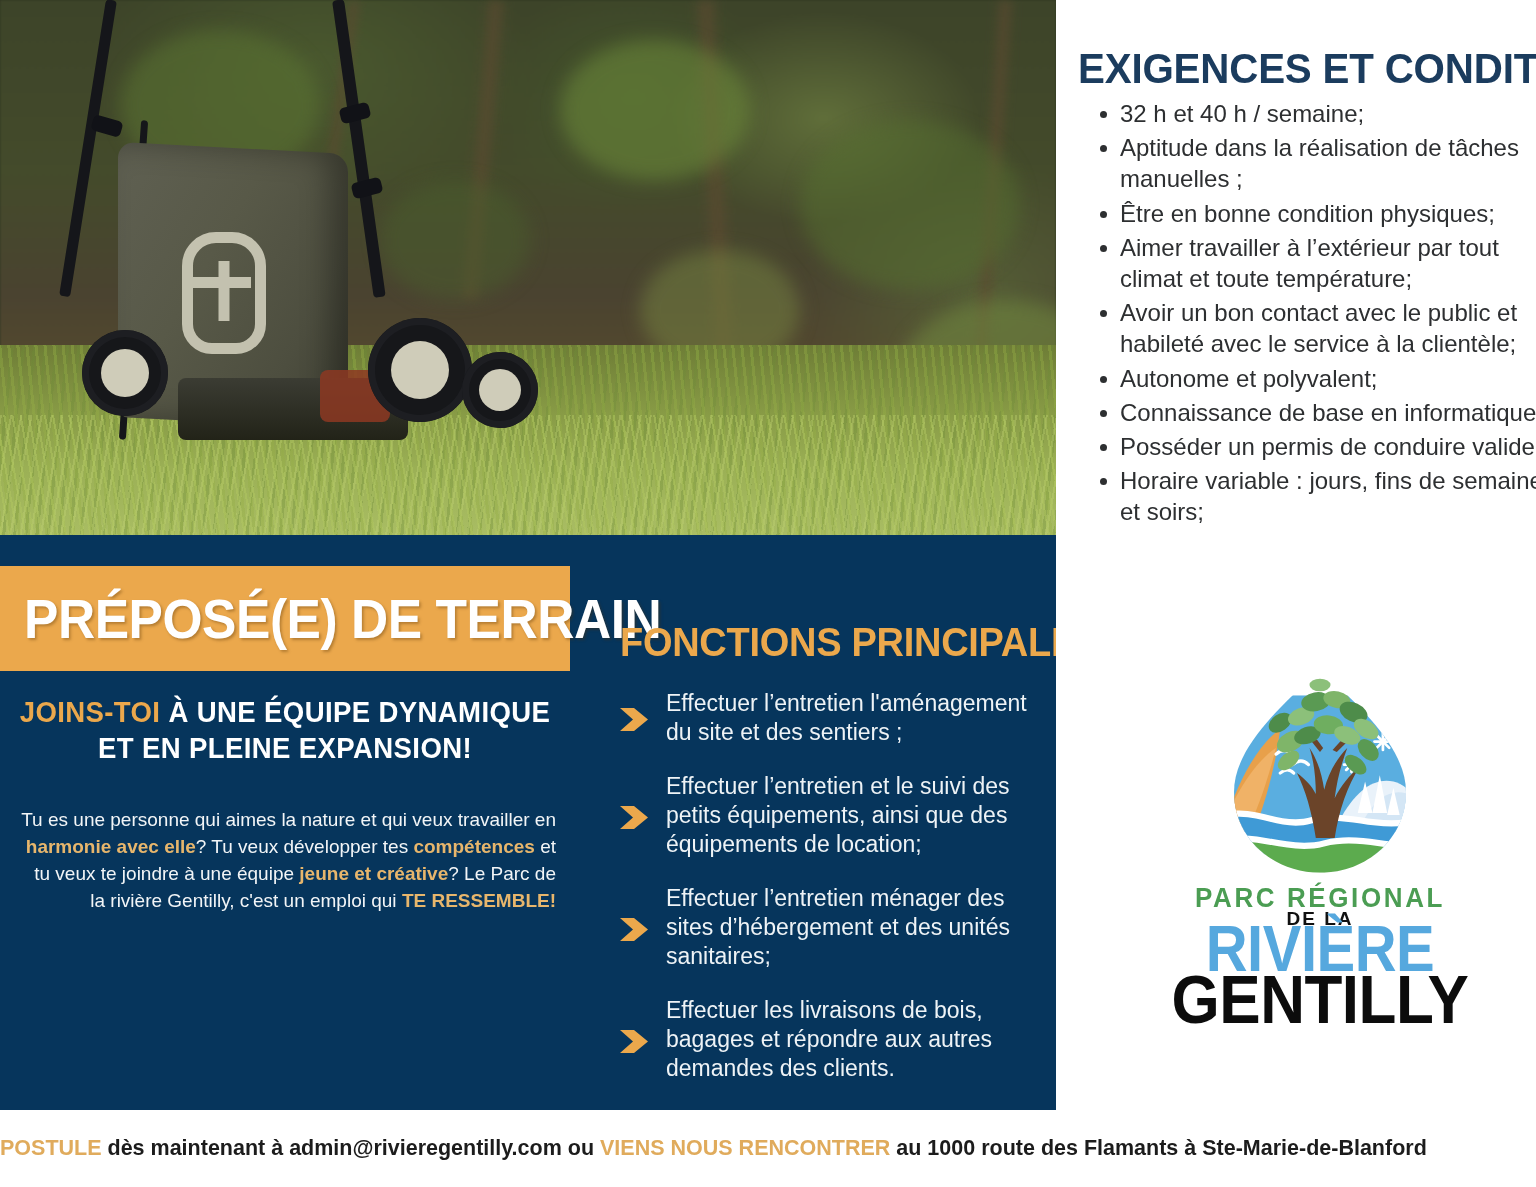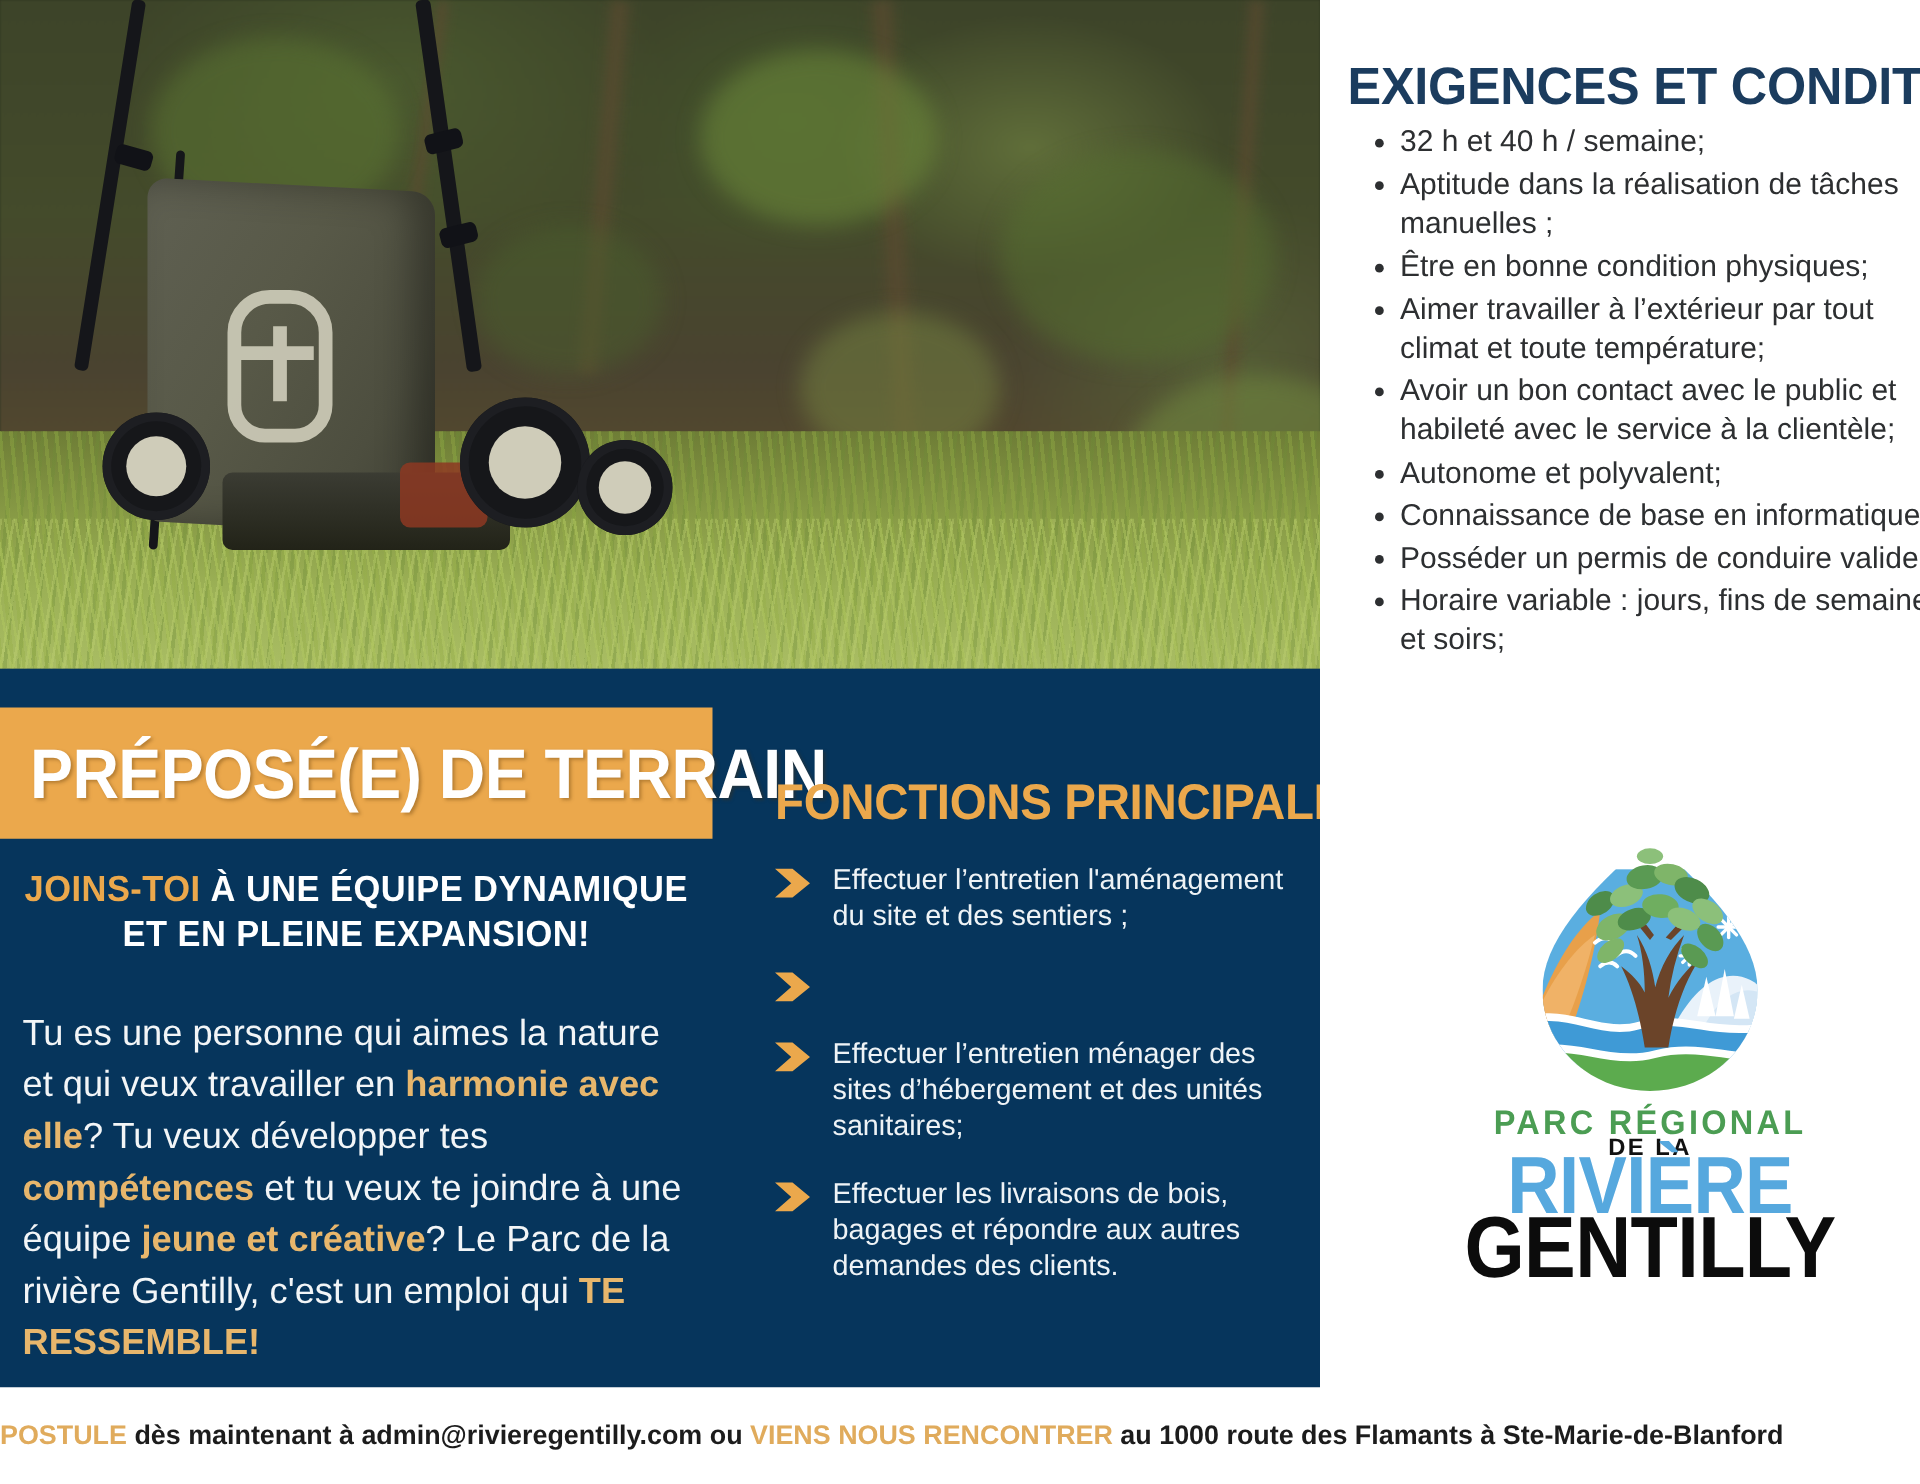--- a/index.html
+++ b/index.html
@@ -211,23 +211,23 @@
     letter-spacing: .4px;
     transform: scaleX(0.95);
   }
   .tagline .hl { color: #eba84c; }
 
   .lede {
     position: absolute;
     left: 18px;
     top: 272px;
     width: 538px;
-    text-align: left;
+    text-align: right;
     color: #f2f5f7;
-    font-size: 29px;
+    font-size: 19px;
     line-height: 1.42;
     font-weight: 300;
   }
   .lede b { color: #e7b66c; font-weight: bold; }
 
   .slogan {
     position: absolute;
     left: 0;
     top: 490px;
     width: 570px;
@@ -267,21 +267,21 @@
     font-size: 40px;
     font-weight: bold;
     letter-spacing: -.3px;
     transform: scaleX(.95);
     transform-origin: left center;
     white-space: nowrap;
   }
   .fn-list { margin-top: 24px; }
   .fn-item {
     display: flex;
-    align-items: flex-start;
+    align-items: center;
     margin-bottom: 25px;
   }
   .fn-chevron {
     flex: 0 0 auto;
     width: 30px;
     height: 27px;
     margin-top: 4px;
     margin-right: 16px;
   }
   .fn-text {
@@ -474,20 +474,21 @@
           <svg class="fn-chevron" viewBox="0 0 30 27">
             <path d="M0 2 L14 2 L28 13.5 L14 25 L0 25 L13 13.5 Z" fill="#eba84c"></path>
           </svg>
           <div class="fn-text">Effectuer l’entretien l'aménagement du site et des sentiers ;</div>
         </div>
 
         <div class="fn-item">
           <svg class="fn-chevron" viewBox="0 0 30 27">
             <path d="M0 2 L14 2 L28 13.5 L14 25 L0 25 L13 13.5 Z" fill="#eba84c"></path>
           </svg>
+          <div class="fn-text">Effectuer l’entretien et le suivi des petits équipements, ainsi que des équipements de location;</div>
         </div>
 
         <div class="fn-item">
           <svg class="fn-chevron" viewBox="0 0 30 27">
             <path d="M0 2 L14 2 L28 13.5 L14 25 L0 25 L13 13.5 Z" fill="#eba84c"></path>
           </svg>
           <div class="fn-text">Effectuer l’entretien ménager des sites d’hébergement et des unités sanitaires;</div>
         </div>
 
         <div class="fn-item">

